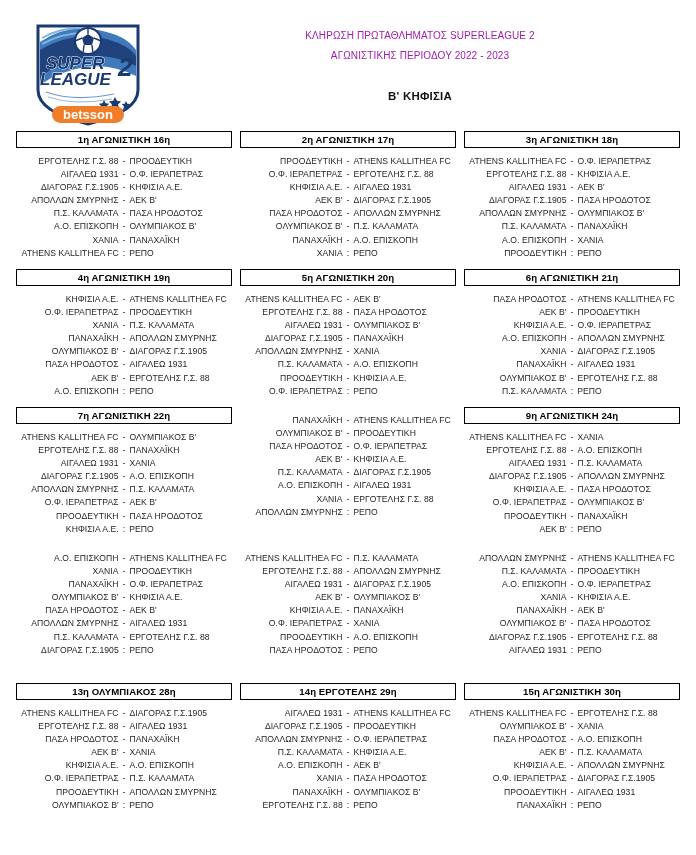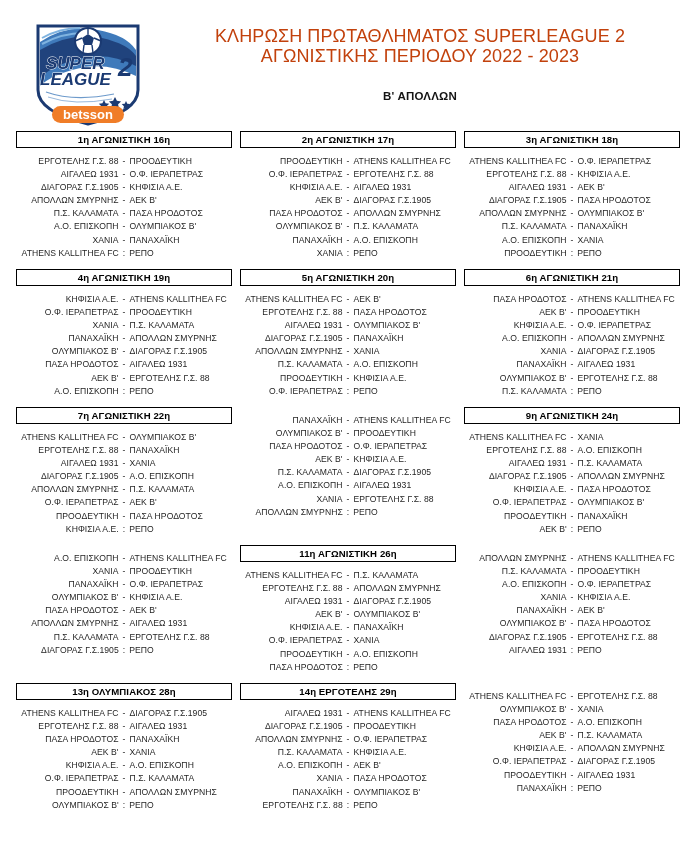--- a/index.html
+++ b/index.html
@@ -35,23 +35,23 @@
   .logo-svg { display: block; }
 
   .title-block {
     position: absolute;
     left: 150px;
     top: 26px;
     width: 540px;
     text-align: center;
   }
   .title-line {
-    font-size: 18px;
+    font-size: 10px;
     letter-spacing: 0.1px;
-    color: #c2410c;
+    color: #a21caf;
     line-height: 20px;
     white-space: nowrap;
   }
   .group-title {
     position: absolute;
     left: 150px;
     top: 90px;
     width: 540px;
     text-align: center;
     font-size: 11.5px;
@@ -161,21 +161,21 @@
       <rect x="26" y="90" width="72" height="17" rx="8.5" fill="#f07d28"></rect>
       <text x="62" y="103" text-anchor="middle" font-family="'Liberation Sans',sans-serif" font-size="13" font-weight="bold" fill="#ffffff">betsson</text>
     </svg>
   </div>
 
   <div class="title-block">
     <div class="title-line">ΚΛΗΡΩΣΗ ΠΡΩΤΑΘΛΗΜΑΤΟΣ SUPERLEAGUE 2</div>
     <div class="title-line">ΑΓΩΝΙΣΤΙΚΗΣ ΠΕΡΙΟΔΟΥ 2022 - 2023</div>
   </div>
 
-  <div class="group-title">Β' ΑΠΟΛΛΩΝ</div>
+  <div class="group-title">Β' ΚΗΦΙΣΙΑ</div>
 </div>
 
 <div class="schedule-grid" id="schedule-grid">
     <div class="matchday">
       <div class="md-header">1η  ΑΓΩΝΙΣΤΙΚΗ 16η</div>
       <div class="md-fixtures">
         <div class="fixture">
           <span class="fx-home">ΕΡΓΟΤΕΛΗΣ Γ.Σ. 88</span>
           <span class="fx-sep">-</span>
           <span class="fx-away">ΠΡΟΟΔΕΥΤΙΚΗ</span>
@@ -614,21 +614,20 @@
           <span class="fx-away">ΕΡΓΟΤΕΛΗΣ Γ.Σ. 88</span>
         </div>
         <div class="fixture">
           <span class="fx-home">ΔΙΑΓΟΡΑΣ Γ.Σ.1905</span>
           <span class="fx-sep">:</span>
           <span class="fx-away">ΡΕΠΟ</span>
         </div>
       </div>
     </div>
     <div class="matchday">
-      <div class="md-header">11η  ΑΓΩΝΙΣΤΙΚΗ  26η</div>
       <div class="md-fixtures">
         <div class="fixture">
           <span class="fx-home">ATHENS KALLITHEA FC</span>
           <span class="fx-sep">-</span>
           <span class="fx-away">Π.Σ. ΚΑΛΑΜΑΤΑ</span>
         </div>
         <div class="fixture">
           <span class="fx-home">ΕΡΓΟΤΕΛΗΣ Γ.Σ. 88</span>
           <span class="fx-sep">-</span>
           <span class="fx-away">ΑΠΟΛΛΩΝ ΣΜΥΡΝΗΣ</span>
@@ -793,20 +792,21 @@
           <span class="fx-away">ΟΛΥΜΠΙΑΚΟΣ   Β'</span>
         </div>
         <div class="fixture">
           <span class="fx-home">ΕΡΓΟΤΕΛΗΣ Γ.Σ. 88</span>
           <span class="fx-sep">:</span>
           <span class="fx-away">ΡΕΠΟ</span>
         </div>
       </div>
     </div>
     <div class="matchday">
+      <div class="md-header">15η  ΑΓΩΝΙΣΤΙΚΗ  30η</div>
       <div class="md-fixtures">
         <div class="fixture">
           <span class="fx-home">ATHENS KALLITHEA FC</span>
           <span class="fx-sep">-</span>
           <span class="fx-away">ΕΡΓΟΤΕΛΗΣ Γ.Σ. 88</span>
         </div>
         <div class="fixture">
           <span class="fx-home">ΟΛΥΜΠΙΑΚΟΣ   Β'</span>
           <span class="fx-sep">-</span>
           <span class="fx-away">ΧΑΝΙΑ</span>

